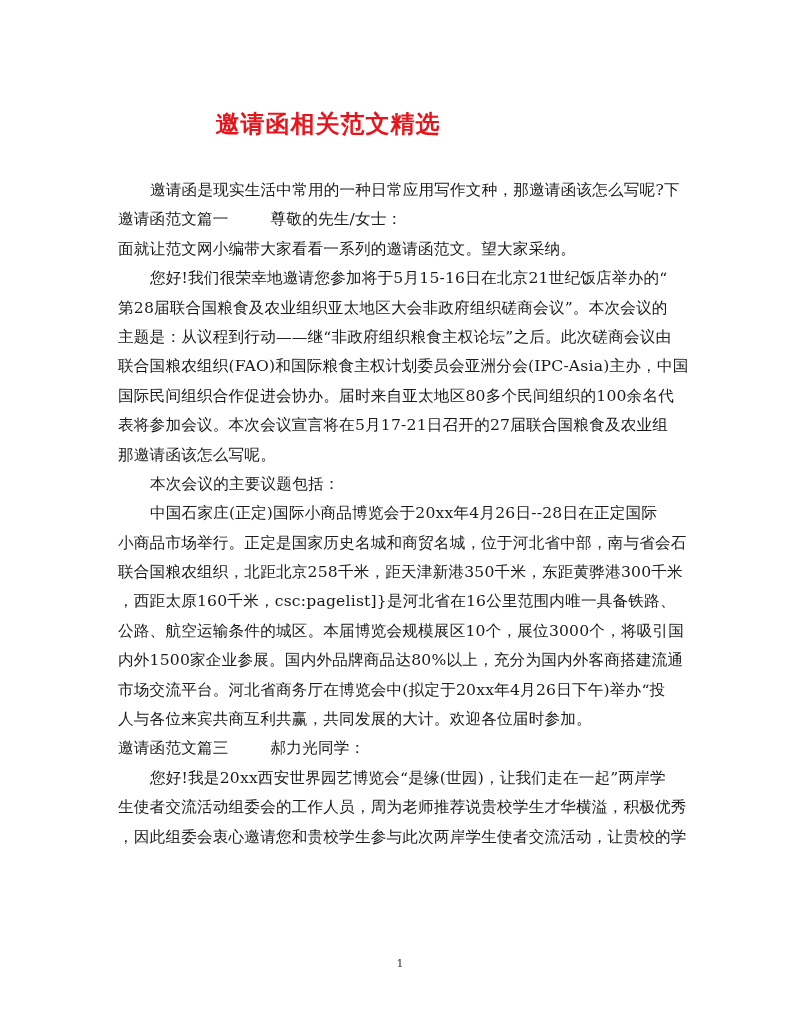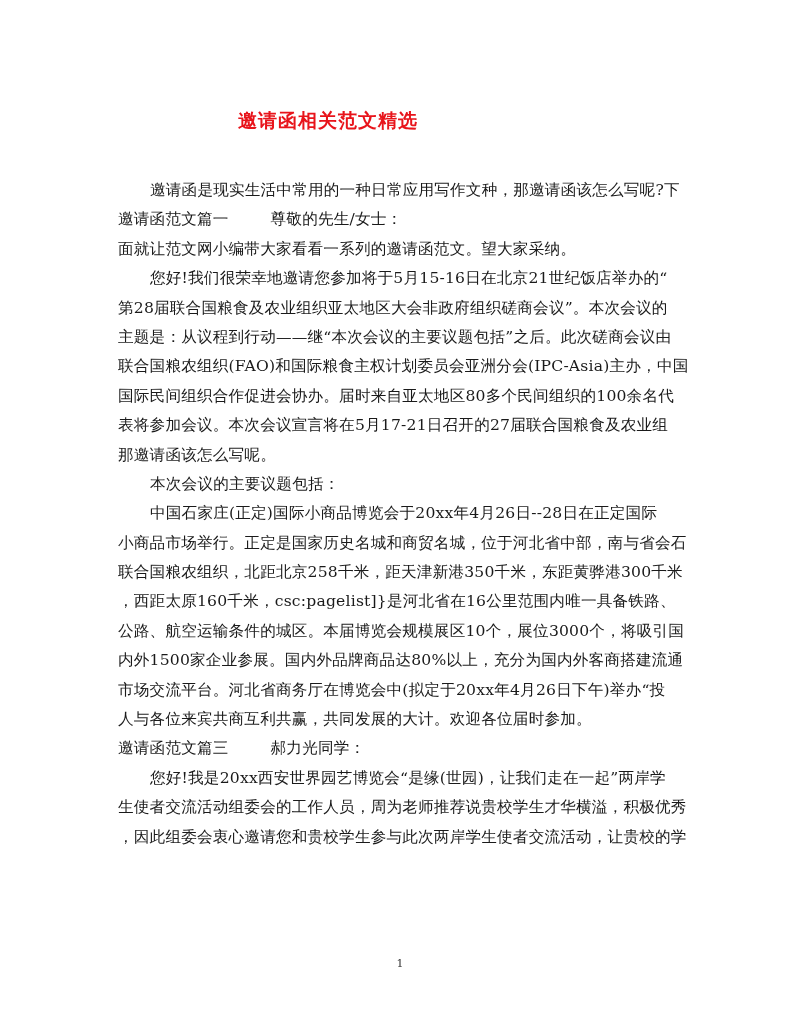--- a/index.html
+++ b/index.html
@@ -1,40 +1,40 @@
 <!DOCTYPE html>
 <html><head>
   <meta charset="utf-8">
   <style>
     html, body { margin: 0; padding: 0; background: #ffffff; }
     body { width: 800px; height: 1036px; position: relative; overflow: hidden;
            font-family: "DejaVu Serif", "Liberation Serif", serif; color: #1a1a1a; }
     .page { position: absolute; left: 0; top: 0; width: 800px; height: 1036px; background: #fff; }
     .title { position: absolute; top: 108px; left: 0; width: 656px; text-align: center;
              font-family: "DejaVu Sans", "Liberation Sans", sans-serif;
-             font-size: 19px; font-weight: bold; color: #e8141b; letter-spacing: 1px; }
+             font-size: 24px; font-weight: bold; color: #e8141b; letter-spacing: 1px; }
     .body { position: absolute; left: 118px; top: 176px; width: 590px; }
     .line { height: 29.4px; line-height: 29.4px; font-size: 15.6px; white-space: nowrap; letter-spacing: 0.2px; }
     .indent { padding-left: 32px; }
     .heading-gap { display: inline-block; width: 42px; }
     .page-num { position: absolute; top: 957px; left: 0; width: 800px; text-align: center;
                 font-size: 11px; color: #333; }
   </style>
 </head>
 <body>
 
 <div class="page">
   <div class="title">邀请函相关范文精选</div>
   <div class="body" id="doc-body">
       <div class="line indent"><span>邀请函是现实生活中常用的一种日常应用写作文种，那邀请函该怎么写呢?下</span></div>
       <div class="line"><span>邀请函范文篇一</span><span class="heading-gap"></span><span>尊敬的先生/女士：</span></div>
       <div class="line"><span>面就让范文网小编带大家看看一系列的邀请函范文。望大家采纳。</span></div>
       <div class="line indent"><span>您好!我们很荣幸地邀请您参加将于5月15-16日在北京21世纪饭店举办的“</span></div>
       <div class="line"><span>第28届联合国粮食及农业组织亚太地区大会非政府组织磋商会议”。本次会议的</span></div>
-      <div class="line"><span>主题是：从议程到行动——继“本次会议的主要议题包括”之后。此次磋商会议由</span></div>
+      <div class="line"><span>主题是：从议程到行动——继“非政府组织粮食主权论坛”之后。此次磋商会议由</span></div>
       <div class="line"><span>联合国粮农组织(FAO)和国际粮食主权计划委员会亚洲分会(IPC-Asia)主办，中国</span></div>
       <div class="line"><span>国际民间组织合作促进会协办。届时来自亚太地区80多个民间组织的100余名代</span></div>
       <div class="line"><span>表将参加会议。本次会议宣言将在5月17-21日召开的27届联合国粮食及农业组</span></div>
       <div class="line"><span>那邀请函该怎么写呢。</span></div>
       <div class="line indent"><span>本次会议的主要议题包括：</span></div>
       <div class="line indent"><span>中国石家庄(正定)国际小商品博览会于20xx年4月26日--28日在正定国际</span></div>
       <div class="line"><span>小商品市场举行。正定是国家历史名城和商贸名城，位于河北省中部，南与省会石</span></div>
       <div class="line"><span>联合国粮农组织，北距北京258千米，距天津新港350千米，东距黄骅港300千米</span></div>
       <div class="line"><span>，西距太原160千米，csc:pagelist]}是河北省在16公里范围内唯一具备铁路、</span></div>
       <div class="line"><span>公路、航空运输条件的城区。本届博览会规模展区10个，展位3000个，将吸引国</span></div>

